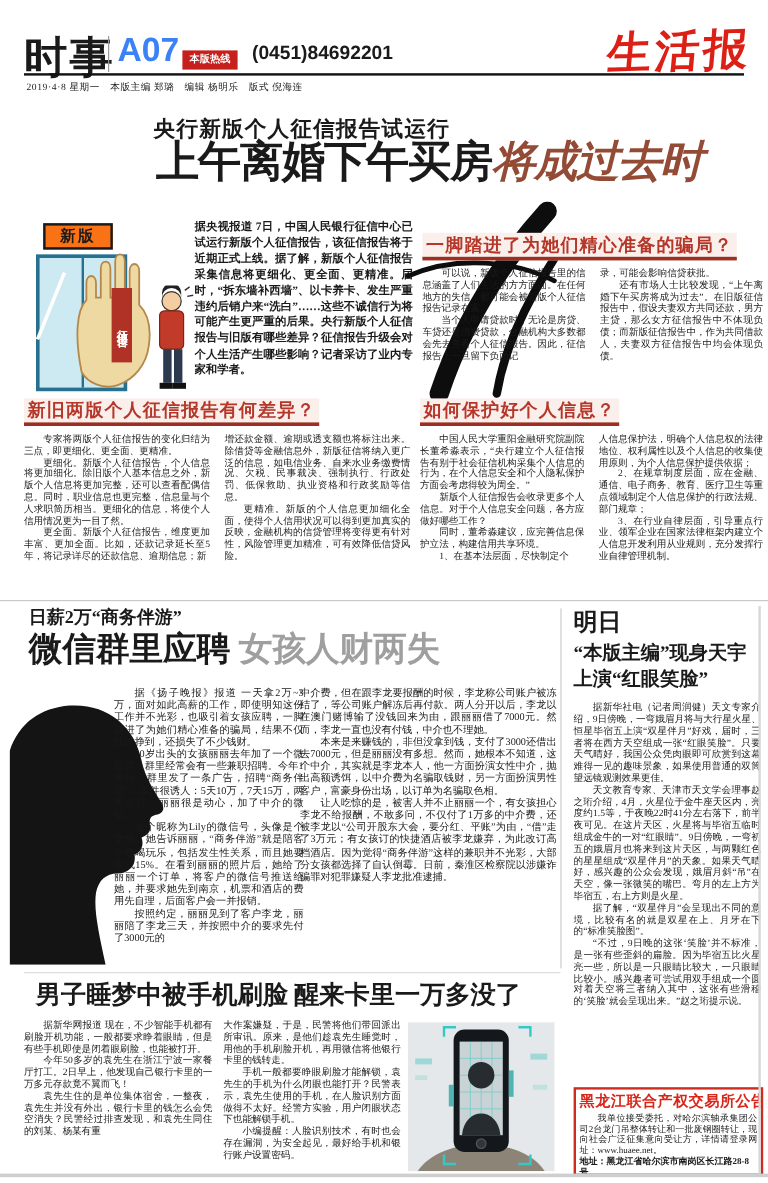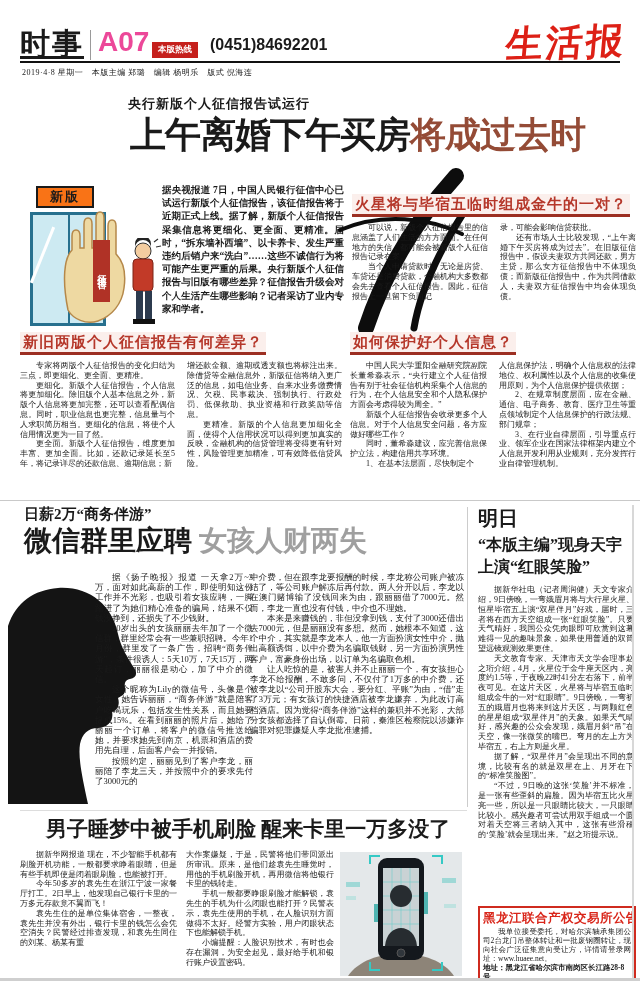--- a/index.html
+++ b/index.html
@@ -4,35 +4,35 @@
 <style>
   html,body{margin:0;padding:0;background:#f2f2f2;}
   #page{position:relative;width:640px;height:986px;background:#ffffff;margin:0 auto;overflow:hidden;
         font-family:"Liberation Serif","DejaVu Serif",serif;color:#1a1a1a;}
   .abs{position:absolute;}
   .justify{text-align:justify;}
   p{margin:0;text-indent:2em;}
   .cont p:first-child{text-indent:0;}
 
   
-  .sec-label{left:20px;top:24px;font-size:30px;font-weight:900;letter-spacing:2px;text-decoration:underline;}
+  .sec-label{left:20px;top:24px;font-size:36px;font-weight:900;letter-spacing:2px;}
   .hdr-vline{left:90px;top:30px;width:1px;height:30px;background:#9a9a9a;}
-  .page-no{left:98px;top:26px;font-size:28px;font-weight:900;color:#ec4899;font-family:"Liberation Sans","DejaVu Sans",sans-serif;}
+  .page-no{left:98px;top:26px;font-size:28px;font-weight:900;color:#3b82f6;font-family:"Liberation Sans","DejaVu Sans",sans-serif;}
   .hotline-chip{left:152px;top:42px;background:#c5201c;color:#fff;font-size:8.5px;font-weight:700;
         padding:2px 6px;font-family:"Liberation Sans","DejaVu Sans",sans-serif;}
   .hotline-no{left:210px;top:36px;font-size:16px;font-weight:800;font-family:"Liberation Sans","DejaVu Sans",sans-serif;}
   .masthead{right:14px;top:18px;font-size:37px;font-weight:900;color:#dd2016;letter-spacing:3px;
         transform:skewX(-7deg) rotate(-2deg);}
   .hdr-rule{left:20px;top:61px;width:600px;height:2px;background:#111;}
   .dateline{left:22px;top:67px;font-size:8px;color:#222;letter-spacing:.5px;}
 
   
-  .kicker1{left:128px;top:95px;font-size:13px;font-weight:700;letter-spacing:1px;}
+  .kicker1{left:128px;top:95px;font-size:18px;font-weight:700;letter-spacing:1px;}
   .headline1{left:130px;top:111px;font-size:36px;font-weight:900;letter-spacing:-1px;white-space:nowrap;}
-  .headline1 .red{color:#944b36;}
+  .headline1 .red{color:#944b36;font-style:italic;}
   .lead{left:162px;top:184px;width:182px;height:150px;font-size:9.5px;line-height:13.2px;font-weight:600;overflow:hidden;}
   .sec-head{display:inline-block;color:#b5372a;background:#fbefec;border-bottom:3px solid #9c2f22;
         font-weight:900;font-size:15px;padding:1px 3px 0 3px;letter-spacing:1px;white-space:nowrap;}
   .twocol{display:flex;gap:12px;margin-top:6px;}
   .twocol .col{font-size:8px;line-height:9.8px;overflow:hidden;}
   .sec1{left:352px;top:194px;width:284px;}
   .sec1 .col{width:136px;height:112px;}
   .sec2{left:20px;top:332px;width:322px;}
   .sec2 .col{width:155px;height:140px;}
   .sec3{left:350px;top:332px;width:286px;}
@@ -67,21 +67,21 @@
   .tmr-headline{font-size:16px;font-weight:900;line-height:1.35;}
   .tmr-body{margin-top:8px;font-size:8px;line-height:9.8px;height:298px;overflow:hidden;}
 
   
   .notice{left:478px;top:906px;width:148px;height:66px;border:2px solid #cf2b1f;padding:2px 3px;overflow:hidden;}
   .notice-title{font-size:12.5px;font-weight:900;color:#d9261a;text-align:center;letter-spacing:.5px;white-space:nowrap;}
   .notice-body{font-size:7.5px;line-height:9px;}
   .notice-line{font-size:7.5px;line-height:9px;font-weight:700;text-indent:0;}
 
   
-  .headline3{left:28px;top:815px;width:440px;text-align:center;font-size:21px;font-weight:900;white-space:nowrap;}
+  .headline3{left:12px;top:815px;width:440px;text-align:center;font-size:21px;font-weight:900;white-space:nowrap;}
   .bot-col{top:850px;height:128px;font-size:8px;line-height:9.8px;overflow:hidden;}
   .bot-col1{left:20px;width:157px;}
   .bot-col2{left:186px;width:148px;}
   .photo{left:340px;top:852px;width:122px;height:124px;background:#e4e8ea;overflow:hidden;}
   .bottom-edge{left:0;top:978px;width:640px;height:3px;background:#cfcfcf;}
   .right-edge{left:632px;top:505px;width:2px;height:473px;background:#d8d8d8;}
 </style>
 </head>
 <body>
 
@@ -122,21 +122,21 @@
 
   <div class="abs lead justify">据央视报道 7日，中国人民银行征信中心已试运行新版个人征信报告，该征信报告将于近期正式上线。据了解，新版个人征信报告采集信息将更细化、更全面、更精准。届时，“拆东墙补西墙”、以卡养卡、发生严重违约后销户来“洗白”……这些不诚信行为将可能产生更严重的后果。央行新版个人征信报告与旧版有哪些差异？征信报告升级会对个人生活产生哪些影响？记者采访了业内专家和学者。</div>
 
   <svg class="abs" style="left:338px;top:168px;" width="130" height="168" viewBox="0 0 130 168">
     <path d="M118,8 C80,50 48,100 28,160" stroke="#0d0d0d" stroke-width="16" stroke-linecap="round" fill="none"></path>
     <path d="M126,44 C98,88 82,124 76,160" stroke="#0d0d0d" stroke-width="7" stroke-linecap="round" fill="none"></path>
     <path d="M2,62 C44,44 92,50 124,66" stroke="#0d0d0d" stroke-width="4" stroke-linecap="round" fill="none"></path>
   </svg>
 
   <div class="abs sec1">
-    <span class="sec-head">火星将与毕宿五临时组成金牛的一对？</span>
+    <span class="sec-head">一脚踏进了为她们精心准备的骗局？</span>
     <div class="twocol">
       <div class="col justify">
           <p>可以说，新版个人征信报告里的信息涵盖了人们生活的方方面面。在任何地方的失信，都可能会被新版个人征信报告记录在案。</p>
           <p>当个人申请贷款时，无论是房贷、车贷还是消费贷款，金融机构大多数都会先去查看个人征信报告。因此，征信报告上一旦留下负面记</p>
         </div>
       <div class="col justify cont">
           <p>录，可能会影响信贷获批。</p>
           <p>还有市场人士比较发现，“上午离婚下午买房将成为过去”。在旧版征信报告中，假设夫妻双方共同还款，男方主贷，那么女方征信报告中不体现负债；而新版征信报告中，作为共同借款人，夫妻双方征信报告中均会体现负债。</p>
         </div>
     </div>

